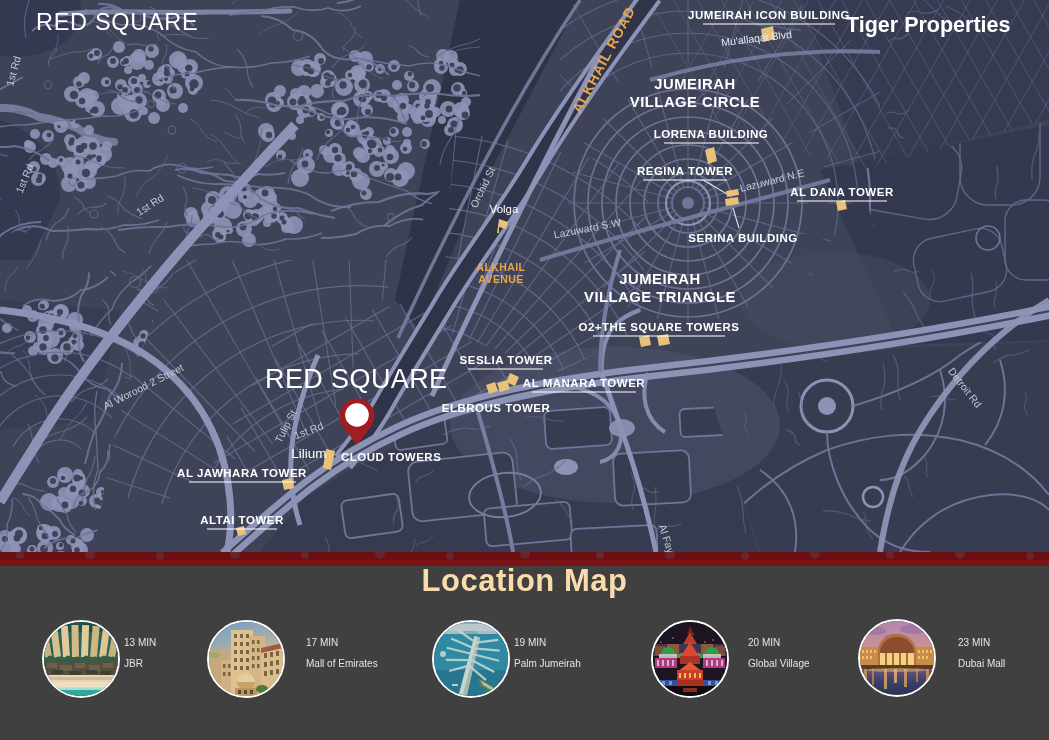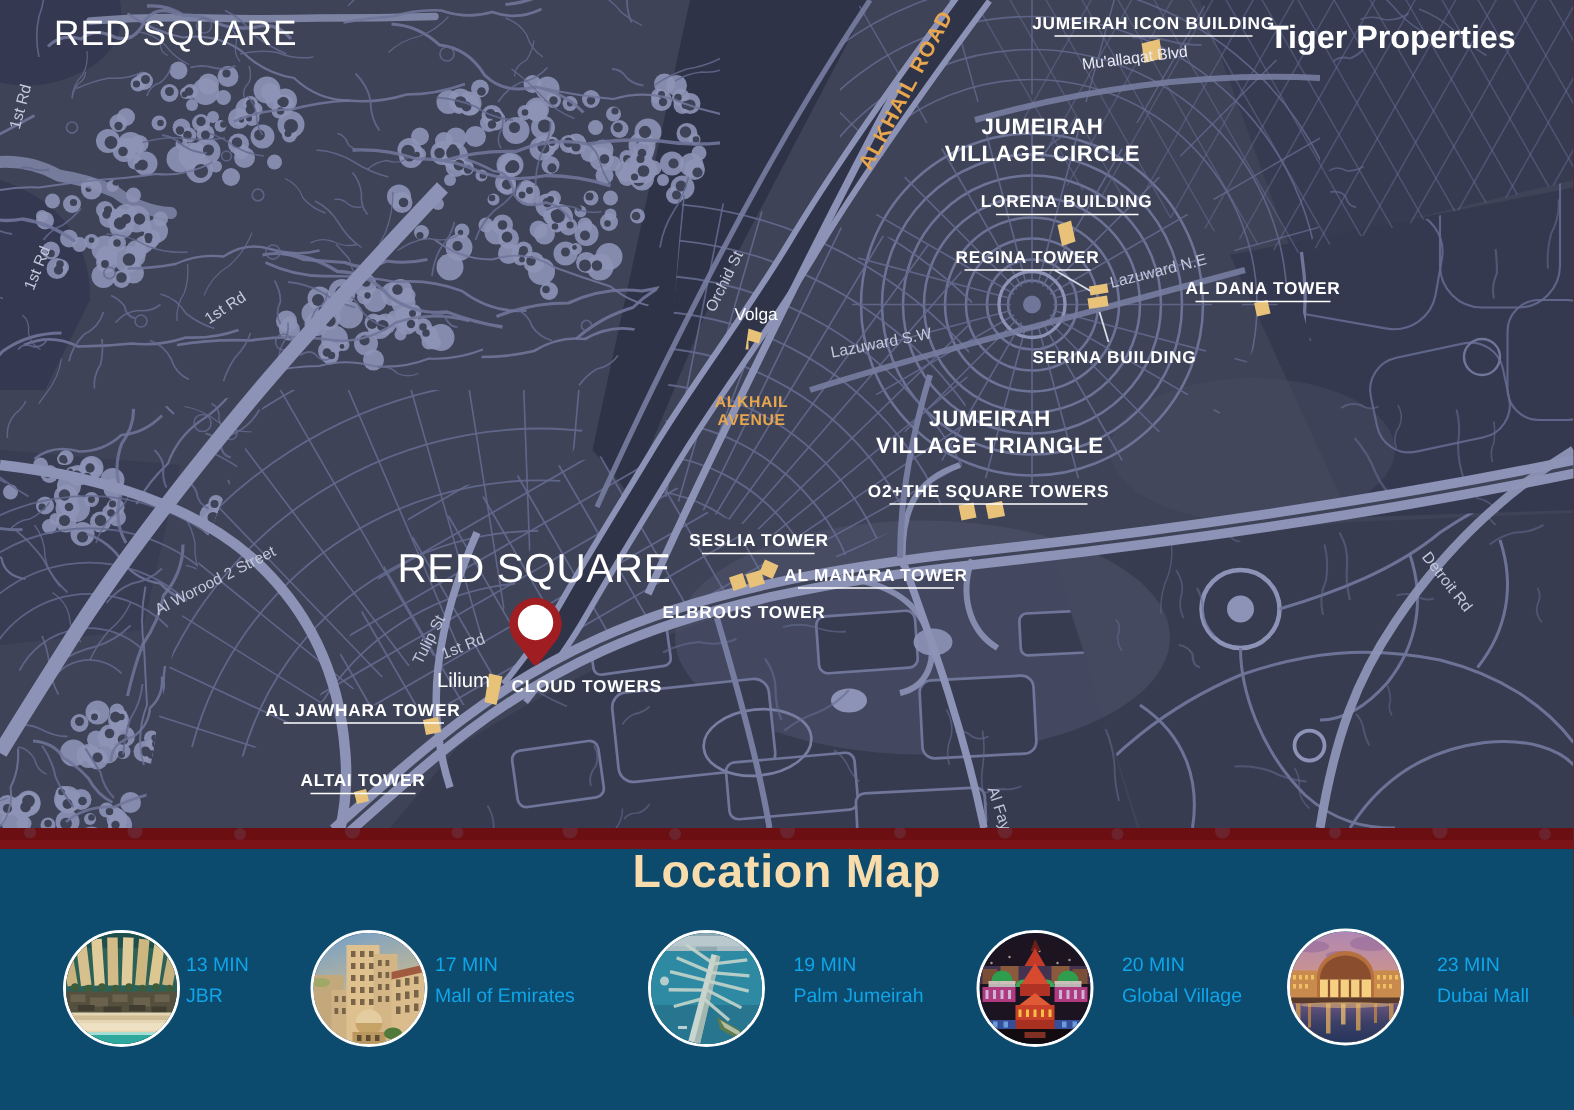--- a/index.html
+++ b/index.html
@@ -1,21 +1,21 @@
 <!DOCTYPE html>
 <html><head>
 <meta charset="utf-8">
 <style>
 html,body{margin:0;padding:0;width:1049px;height:740px;overflow:hidden;background:#7c1316;font-family:"Liberation Sans",sans-serif;}
 .map{position:relative;width:1049px;height:552px;}
-.footer{position:relative;width:1049px;height:188px;background:#0c4a6e;}
+.footer{position:relative;width:1049px;height:188px;background:#404040;}
 .ftitle{position:absolute;top:9px;left:0;width:100%;text-align:center;color:#f8dcab;font-size:31px;font-weight:bold;letter-spacing:0.5px;}
 .item{position:absolute;top:618px;}
 .circ{position:absolute;width:78px;height:78px;border-radius:50%;border:2px solid #fff;overflow:hidden;box-sizing:border-box;}
-.lab{position:absolute;color:#0ea5e9;font-size:13px;line-height:21px;white-space:nowrap;}
+.lab{position:absolute;color:#e5e5e5;font-size:10px;line-height:21px;white-space:nowrap;}
 </style>
 </head>
 <body>
 
 <div class="map">
 <svg width="1049" height="552" viewBox="0 0 1049 552">
 <defs>
 <clipPath id="clipSuburb">
           <path d="M0,0 H480 V120 L400,260 H180 Q60,285 0,262 Z"></path>
         </clipPath>
@@ -1510,21 +1510,21 @@
 <rect x="26" y="66" width="22" height="8" fill="#b9975f"></rect>
 <g fill="#5f4a32">
           <rect x="29" y="68" width="3" height="4"></rect>
           <rect x="35" y="68" width="3" height="4"></rect>
           <rect x="41" y="68" width="3" height="4"></rect>
         </g>
 <ellipse cx="53" cy="67" rx="6" ry="4" fill="#4f7a3a"></ellipse>
 </svg>
 </div>
 
-<div class="lab" style="left:83px;top:14px">17 MIN<br>Mall of Emirates</div>
+<div class="lab" style="left:99px;top:14px">17 MIN<br>Mall of Emirates</div>
 </div>
 
 <div class="item" style="left:432px">
 
 <div class="circ" style="left:0;top:2px">
 <svg width="74" height="74" viewBox="0 0 74 74">
 <rect width="74" height="74" fill="#2e8aa3"></rect>
 <rect x="0" y="48" width="74" height="26" fill="#27758f"></rect>
 <rect x="0" y="0" width="74" height="12" fill="#8fa8b2"></rect>
 <g fill="#c2d0d2">
@@ -1549,21 +1549,21 @@
 </g>
 <path d="M60,6 A34,34 0 0 1 70,56" stroke="#d2ddd4" stroke-width="4" fill="none"></path>
 </g>
 <path d="M44,56 l14,8 7,5 -5,3 -14,-8 z" fill="#5d7a4c"></path>
 <path d="M46,58 l12,7 5,4 -2,1 -12,-7 z" fill="#cfd5c0" opacity="0.75"></path>
 <circle cx="9" cy="32" r="3" fill="#cdd8d2" opacity="0.85"></circle>
 <rect x="18" y="62" width="6" height="2" fill="#dfe7e2" opacity="0.8"></rect>
 </svg>
 </div>
 
-<div class="lab" style="left:97px;top:14px">19 MIN<br>Palm Jumeirah</div>
+<div class="lab" style="left:82px;top:14px">19 MIN<br>Palm Jumeirah</div>
 </div>
 
 <div class="item" style="left:651px">
 
 <div class="circ" style="left:0;top:2px">
 <svg width="74" height="74" viewBox="0 0 74 74">
 <rect width="74" height="74" fill="#1c1420"></rect>
 <g fill="#e8d9c8" opacity="0.7">
 <circle cx="8" cy="20" r="0.8"></circle>
           <circle cx="20" cy="16" r="0.8"></circle>

